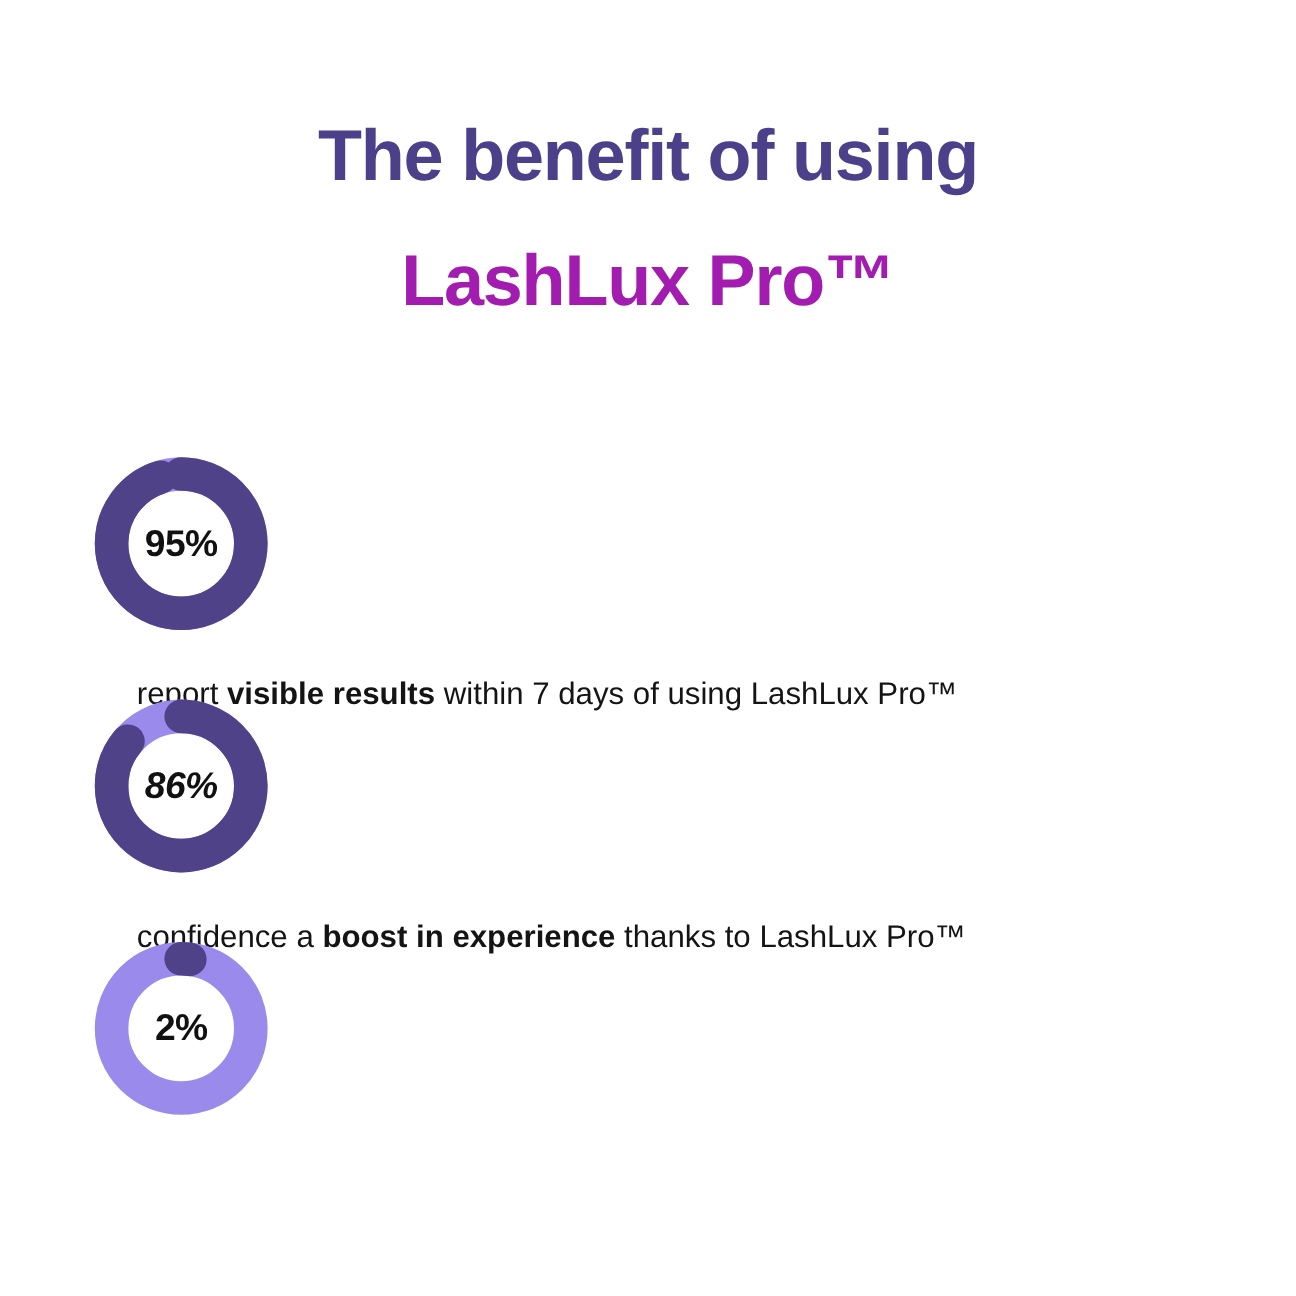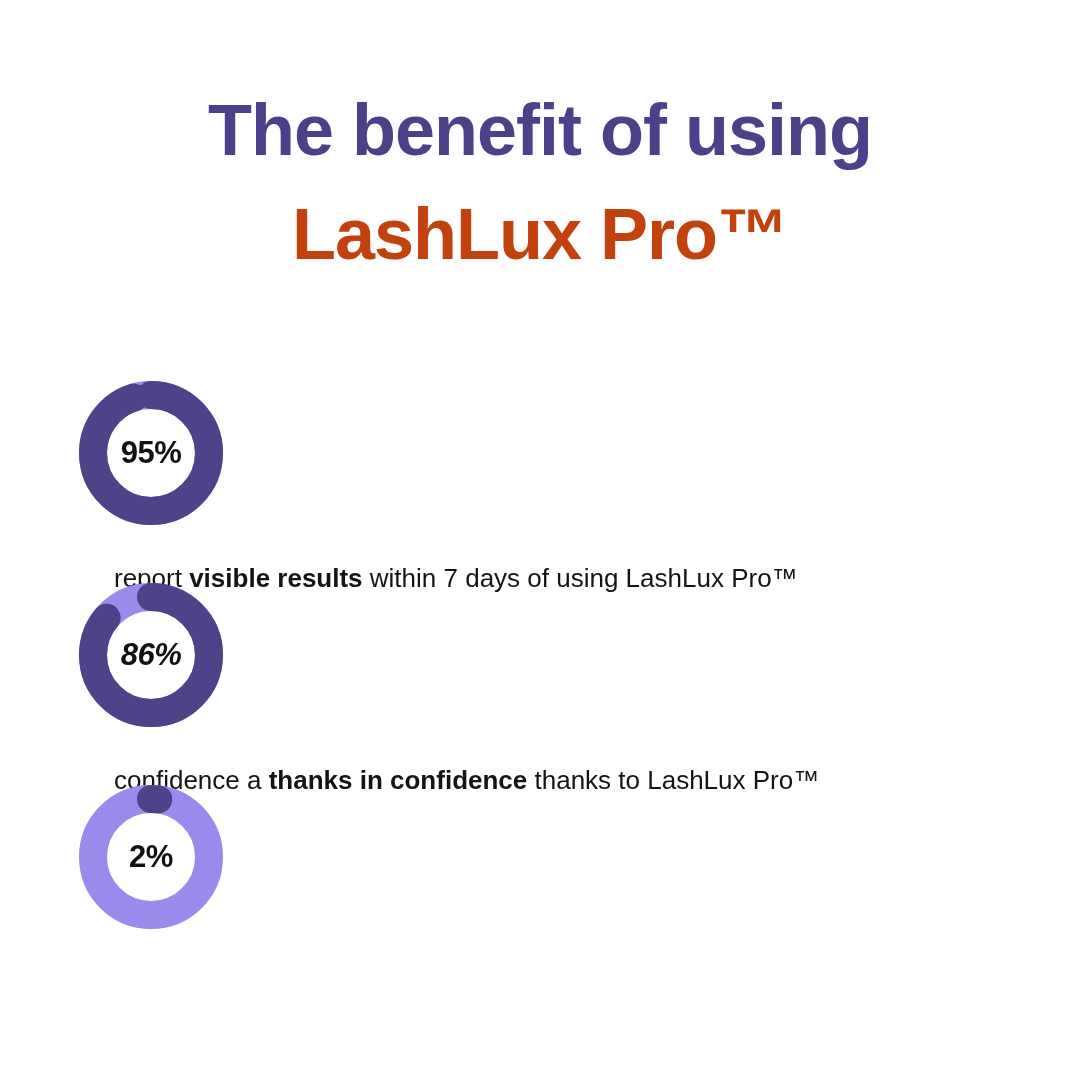--- a/index.html
+++ b/index.html
@@ -28,21 +28,21 @@
     top: 78px;
     left: 0;
     width: 1080px;
     text-align: center;
   }
   .title-line {
     display: block;
     color: #4b4089;
     font-family: "Liberation Sans", sans-serif;
     font-weight: bold;
-    font-size: 72px;
+    font-size: 60px;
     line-height: 104px;
     letter-spacing: -1px;
   }
 
   
   .stats {
     position: absolute;
     top: 373px;
     left: 78px;
     width: 950px;
@@ -102,21 +102,21 @@
     font-weight: bold;
   }
 </style>
 </head>
 <body style="background: rgb(255, 255, 255);">
 
 <div class="poster" style="background: rgb(255, 255, 255);">
 
   <div class="title-block">
     <span class="title-line" style="color: rgb(75, 64, 137);">The benefit of using</span>
-    <span class="title-line" style="color: #c2410c;">LashLux Pro™</span>
+    <span class="title-line" style="color: #a21caf;">LashLux Pro™</span>
   </div>
 
   <div class="stats">
 
     <div class="stat-row">
       <div class="donut-wrap">
         <svg class="donut-svg" viewBox="0 0 146 146">
           <circle cx="73" cy="73" r="58" fill="none" stroke="#9a8aec" stroke-width="28"></circle>
           <circle class="arc" cx="73" cy="73" r="58" fill="none" stroke="#4f4289" stroke-width="28" stroke-linecap="round" transform="rotate(-90 73 73)" stroke-dasharray="346.2035104255952 18.221237390820818" stroke-dashoffset="0"></circle>
         </svg>
@@ -129,21 +129,21 @@
 
     <div class="stat-row">
       <div class="donut-wrap">
         <svg class="donut-svg" viewBox="0 0 146 146">
           <circle cx="73" cy="73" r="58" fill="none" stroke="#9a8aec" stroke-width="28"></circle>
           <circle class="arc" cx="73" cy="73" r="58" fill="none" stroke="#4f4289" stroke-width="28" stroke-linecap="round" transform="rotate(-90 73 73)" stroke-dasharray="313.4052831221178 51.01946469429822" stroke-dashoffset="0"></circle>
         </svg>
         <div class="donut-value" style="color: rgb(17, 17, 17); font-style: italic;">86%</div>
       </div>
       <div class="caption" style="color: rgb(20, 20, 20);">
-        <span>confidence a </span><b>thanks in confidence</b><span> thanks to LashLux Pro™</span>
+        <span>confidence a </span><b>boost in experience</b><span> thanks to LashLux Pro™</span>
       </div>
     </div>
 
     <div class="stat-row">
       <div class="donut-wrap">
         <svg class="donut-svg" viewBox="0 0 146 146">
           <circle cx="73" cy="73" r="58" fill="none" stroke="#9a8aec" stroke-width="28"></circle>
           <circle class="arc" cx="73" cy="73" r="58" fill="none" stroke="#4f4289" stroke-width="28" stroke-linecap="round" transform="rotate(-90 73 73)" stroke-dasharray="7.288494956328321 357.1362528600877" stroke-dashoffset="0"></circle>
         </svg>
         <div class="donut-value" style="color: rgb(17, 17, 17);">2%</div>

